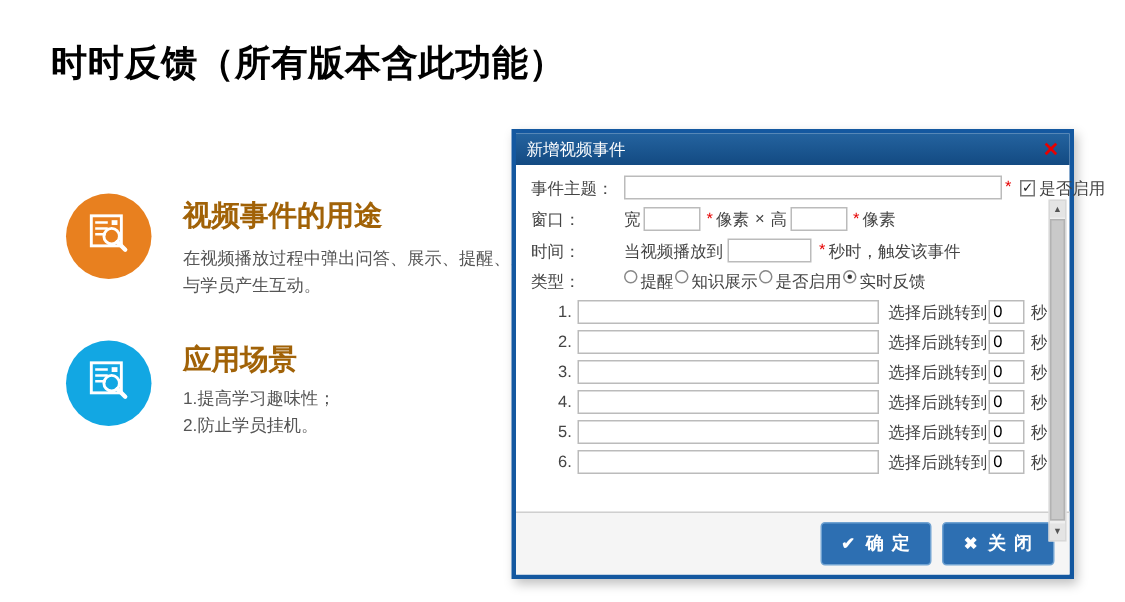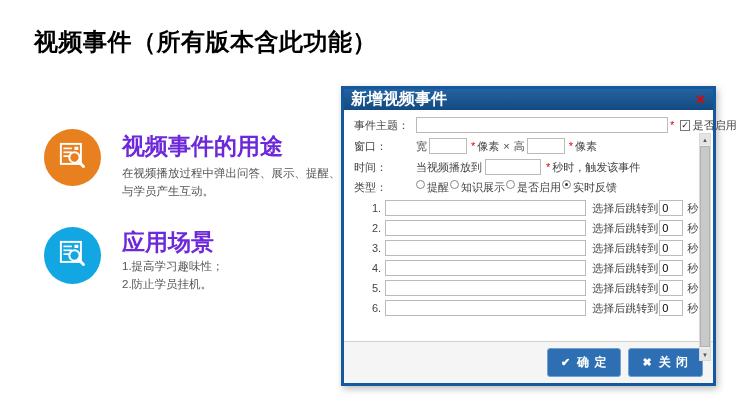--- a/index.html
+++ b/index.html
@@ -6,29 +6,29 @@
   body { font-family:"Liberation Sans", sans-serif; background:#fff; }
   .slide { position:relative; width:750px; height:401px; background:#ffffff; overflow:hidden; }
 
   
   .slide-title { position:absolute; left:34px; top:26px; font-size:24px; font-weight:bold; color:#000; letter-spacing:.5px; }
 
   
   .icon-circle { position:absolute; width:57px; height:57px; border-radius:50%; display:flex; align-items:center; justify-content:center; }
   .circle-1 { left:44px; top:129px; background:#e8801f; }
   .circle-2 { left:44px; top:227px; background:#12a7e3; }
-  .sec-heading { position:absolute; left:122px; font-size:23px; font-weight:bold; color:#6d28d9; }
+  .sec-heading { position:absolute; left:122px; font-size:19px; font-weight:bold; color:#a16207; }
   .sec-text { position:absolute; left:122px; font-size:11.5px; color:#555; line-height:1.55; }
 
   
   .dialog { position:absolute; left:341px; top:86px; width:375px; height:300px; background:#fff;
             border:3px solid #1458a0; box-shadow:2px 3px 7px rgba(0,0,0,.25); }
   .titlebar { height:21px; background:linear-gradient(#24639f,#134a82); color:#fff; display:flex;
               align-items:center; justify-content:space-between; padding:0 7px; }
-  .titlebar .t { font-size:16px; font-weight:bold; }
+  .titlebar .t { font-size:11px; font-weight:normal; }
   .close-x { color:#e80000; font-size:13px; font-weight:bold; line-height:1; cursor:pointer; }
 
   .dlg-body { position:relative; height:231px; padding:7px 24px 0 10px; font-size:11px; color:#444; }
   .row { display:flex; align-items:center; margin-bottom:5px; white-space:nowrap; }
   .lbl { width:62px; text-align:left; flex:0 0 62px; }
   .req { color:#e60000; margin:0 2px; }
   input[type="text"] { height:16px; border:1px solid #bbb; font-size:11px; padding:0 2px; background:#fff; font-family:"Liberation Sans",sans-serif; }
   .subject-input { flex:0 0 252px; border:1px solid #86b3e6; }
   .small-input { width:38px; margin:0 2px; }
   .time-input { width:56px; margin:0 3px; }
@@ -65,21 +65,21 @@
                 justify-content:flex-end; gap:7px; padding-right:10px; }
   .btn { display:inline-flex; align-items:center; gap:6px; background:#2d6fb2; border:1px solid #71a3d2; border-radius:3px;
          color:#fff; font-size:12px; font-weight:bold; padding:5px 13px; cursor:pointer; letter-spacing:1px; }
   .btn .bicon { font-size:11px; }
 </style>
 </head>
 <body>
 
 <div class="slide">
 
-  <div class="slide-title">视频事件（所有版本含此功能）</div>
+  <div class="slide-title">时时反馈（所有版本含此功能）</div>
 
   <div class="icon-circle circle-1">
     <span>
       <svg width="31" height="31" viewBox="0 0 48 48">
         <rect x="6" y="6" width="31" height="31" fill="none" stroke="#fff" stroke-width="3"></rect>
         <rect x="27" y="10.5" width="6" height="5" fill="#fff"></rect>
         <line x1="10" y1="13" x2="23" y2="13" stroke="#fff" stroke-width="2.6"></line>
         <line x1="10" y1="19" x2="23" y2="19" stroke="#fff" stroke-width="2.6"></line>
         <line x1="10" y1="25" x2="21" y2="25" stroke="#fff" stroke-width="2.6"></line>
         <circle cx="27" cy="27" r="8" fill="none" stroke="#fff" stroke-width="3"></circle>

